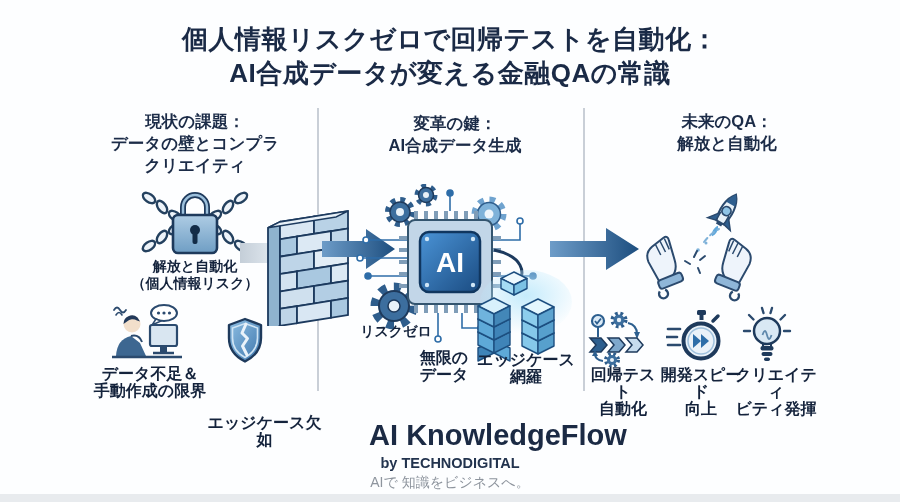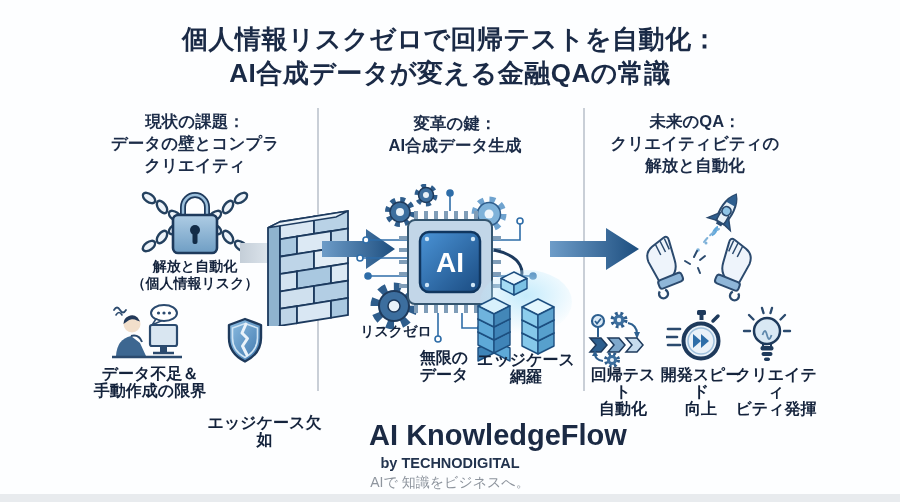--- a/index.html
+++ b/index.html
@@ -34,23 +34,22 @@
 
   <div class="abs hdr" style="left:86px;top:110px;width:218px;">
     <span class="line">現状の課題：</span>
     <span class="line">データの壁とコンプラ</span>
     <span class="line">クリエイティ</span>
   </div>
   <div class="abs hdr" style="left:348px;top:112px;width:214px;">
     <span class="line">変革の鍵：</span>
     <span class="line">AI合成データ生成</span>
   </div>
-  <div class="abs hdr" style="left:581px;top:110px;width:228px;">
+  <div class="abs hdr" style="left:613px;top:110px;width:228px;">
     <span class="line">未来のQA：</span>
-    <span class="line">クリエイティビティの</span>
     <span class="line">解放と自動化</span>
   </div>
 
   <div class="abs" style="left:133px;top:186px;">
     <svg width="124" height="74" viewBox="0 0 124 74">
       <defs>
         <linearGradient id="lockG" x1="0" y1="0" x2="0" y2="1">
           <stop offset="0" stop-color="#aecce4"></stop>
             <stop offset="1" stop-color="#6f9ec4"></stop>
         </linearGradient>

